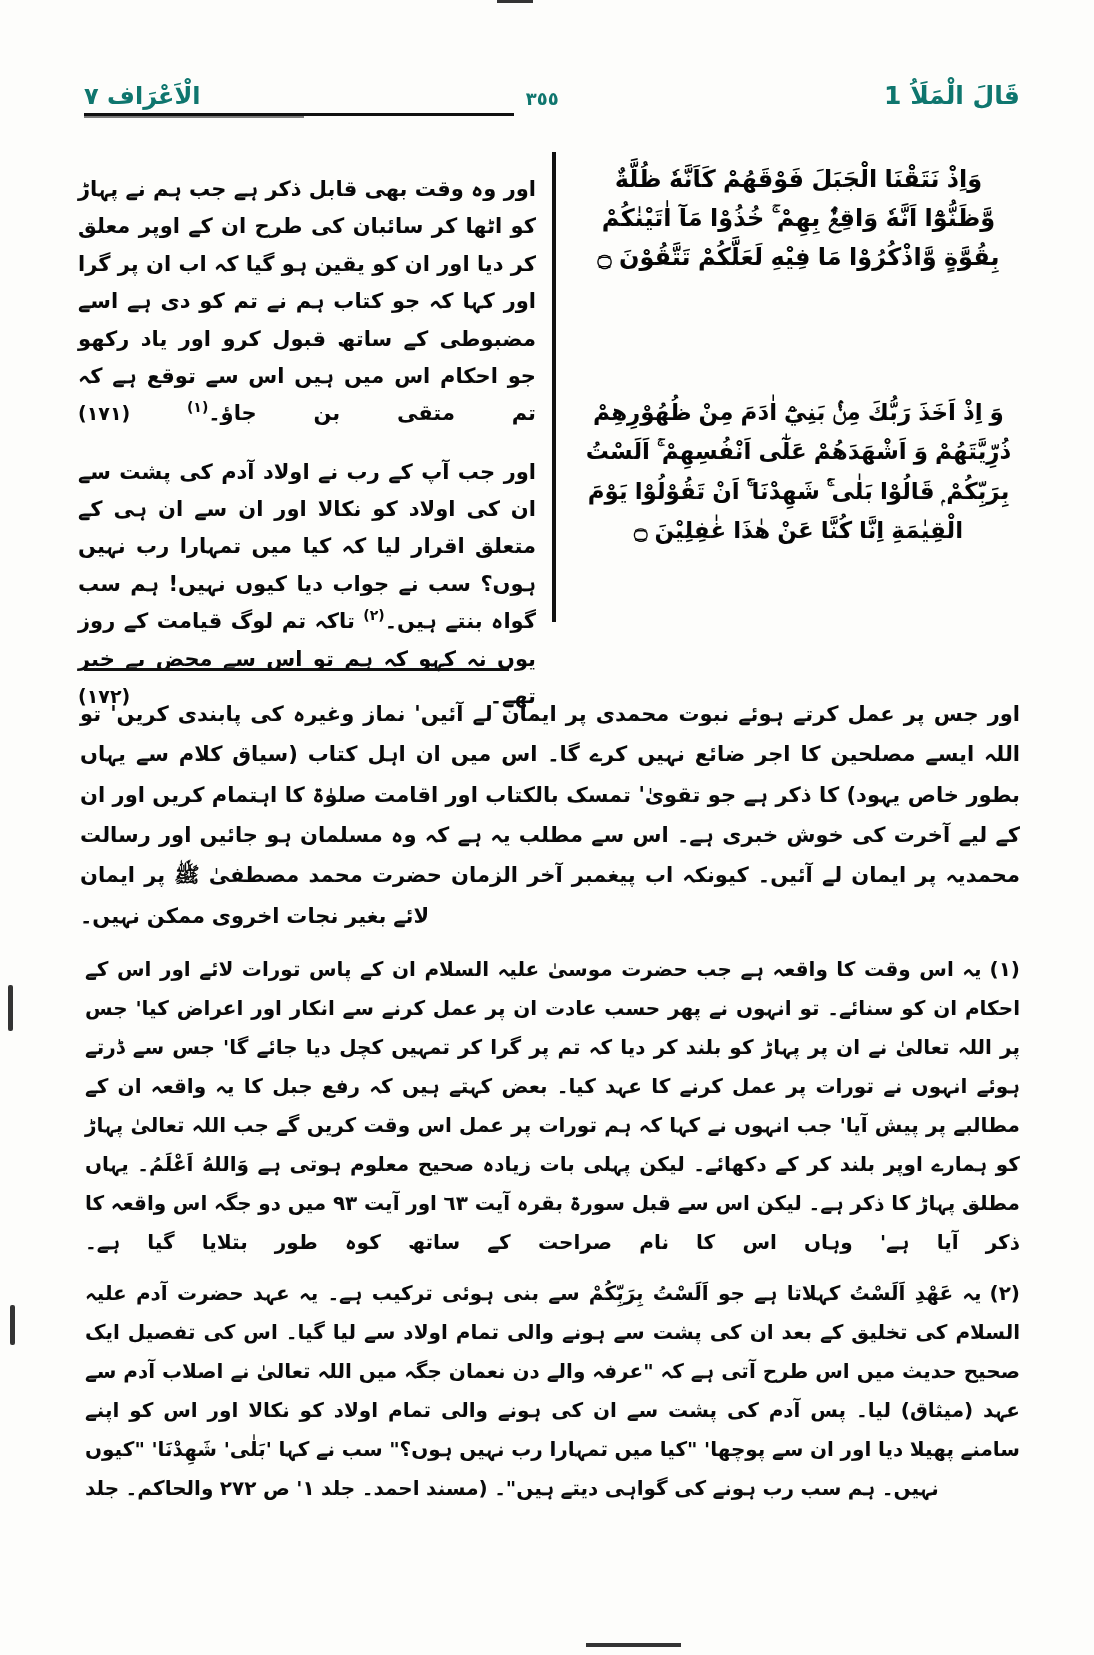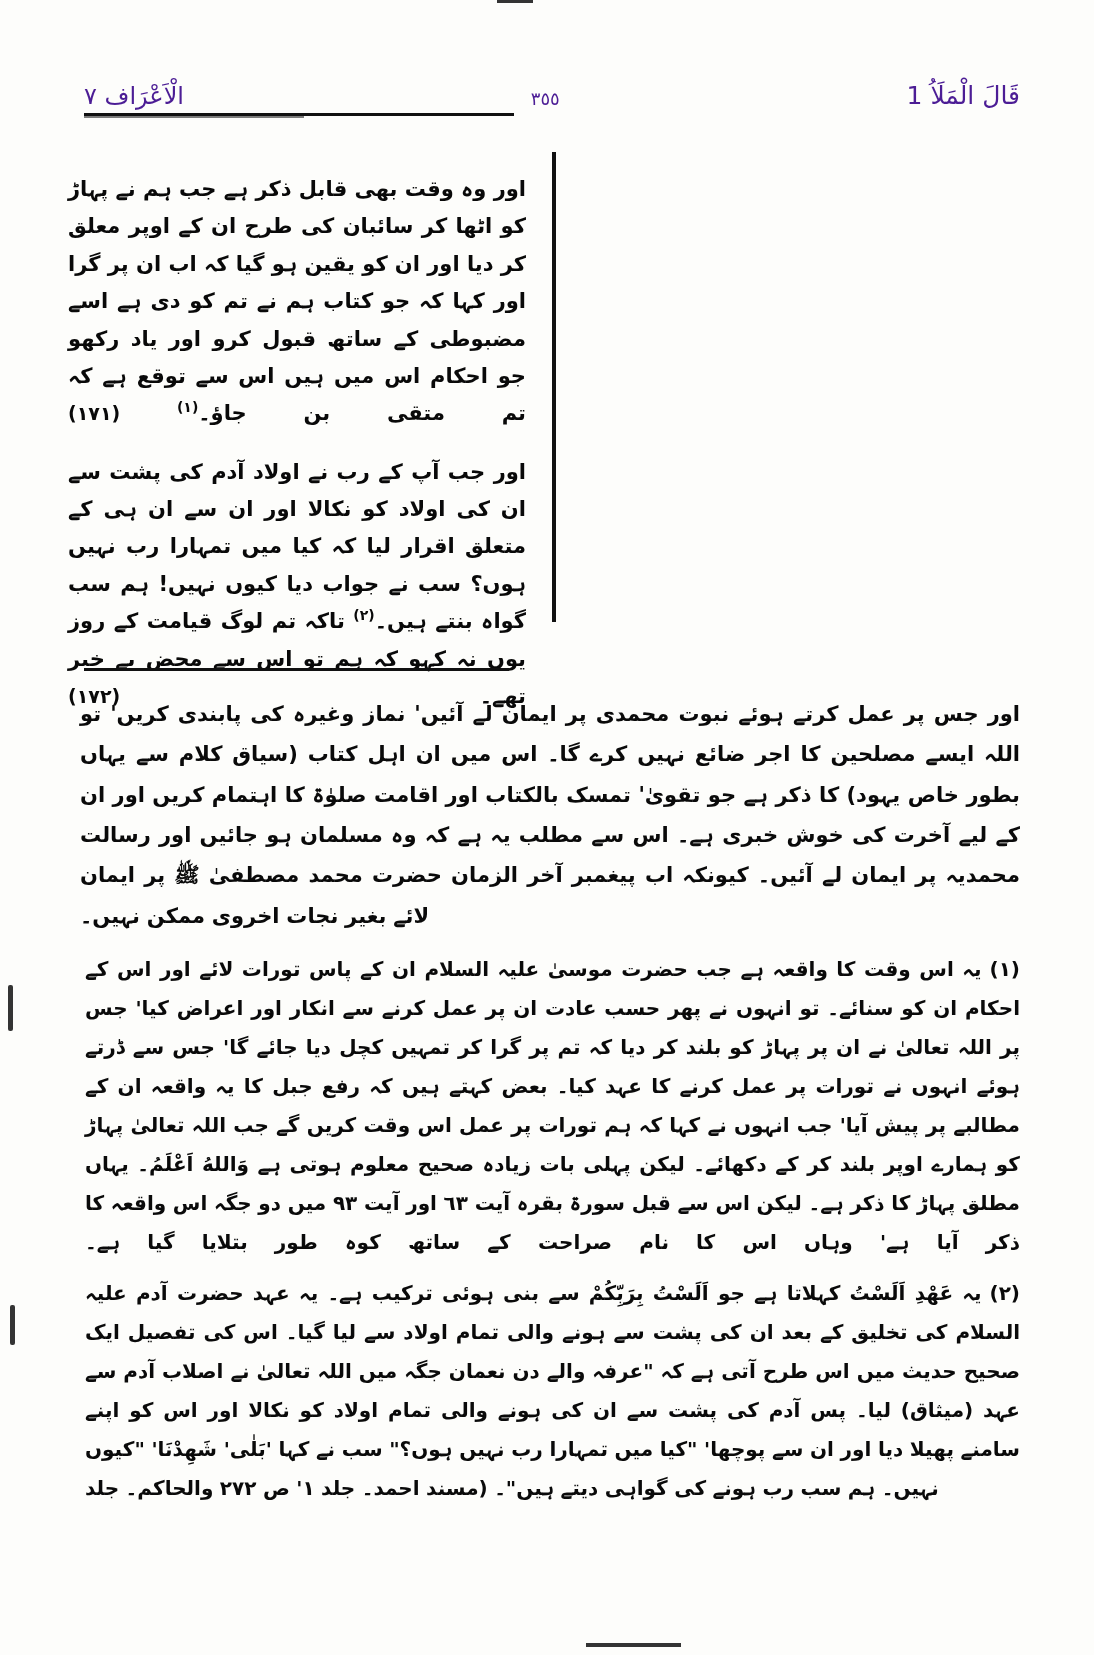--- a/index.html
+++ b/index.html
@@ -41,23 +41,23 @@
     top: 62px;
     height: 46px;
     display: flex;
     align-items: flex-end;
     justify-content: space-between;
     direction: rtl;
   }
   .header-item {
     font-family: "DejaVu Sans", "Liberation Sans", sans-serif;
     font-size: 25px;
-    font-weight: 400;
+    font-weight: 700;
     line-height: 1;
-    color: #4c1d95;
+    color: #0f766e;
     white-space: nowrap;
     text-align: right;
   }
   .header-surah { font-size: 24px; }
   .header-page  { font-size: 18px; letter-spacing: .5px; }
 
   .header-rule {
     position: absolute;
     left: 84px;
     top: 113px;
@@ -96,21 +96,21 @@
   .col-divider {
     position: absolute;
     right: 466px;
     top: 6px;
     width: 4px;
     height: 470px;
     background: #111;
   }
   .col-urdu {
     position: absolute;
-    right: 496px;
+    right: 486px;
     top: 0;
     width: 458px;
     height: 100%;
     box-sizing: border-box;
     padding-top: 4px;
   }
 
   .ayah-block {
     direction: rtl;
     text-align: center;
@@ -206,20 +206,22 @@
     <div class="header-item header-surah">الْاَعْرَاف ٧</div>
   </div>
   <div class="header-rule"></div>
   <div class="header-rule-2"></div>
 
   <div class="scripture">
 
     <div class="col-divider"></div>
 
     <div class="col-arabic">
+      <div class="ayah-block first">وَاِذْ نَتَقْنَا الْجَبَلَ فَوْقَهُمْ كَاَنَّهٗ ظُلَّةٌ وَّظَنُّوْٓا اَنَّهٗ وَاقِعٌۢ بِهِمْ ۚ خُذُوْا مَآ اٰتَيْنٰكُمْ بِقُوَّةٍ وَّاذْكُرُوْا مَا فِيْهِ لَعَلَّكُمْ تَتَّقُوْنَ ۝</div>
+      <div class="ayah-block second">وَ اِذْ اَخَذَ رَبُّكَ مِنْۢ بَنِيْٓ اٰدَمَ مِنْ ظُهُوْرِهِمْ ذُرِّيَّتَهُمْ وَ اَشْهَدَهُمْ عَلٰٓى اَنْفُسِهِمْ ۚ اَلَسْتُ بِرَبِّكُمْ ۭ قَالُوْا بَلٰى ۚۛ شَهِدْنَا ۚۛ اَنْ تَقُوْلُوْا يَوْمَ الْقِيٰمَةِ اِنَّا كُنَّا عَنْ هٰذَا غٰفِلِيْنَ ۝</div>
     </div>
 
     <div class="col-urdu">
       <p class="urdu-para">
         <span>اور وہ وقت بھی قابل ذکر ہے جب ہم نے پہاڑ کو اٹھا کر سائبان کی طرح ان کے اوپر معلق کر دیا اور ان کو یقین ہو گیا کہ اب ان پر گرا اور کہا کہ جو کتاب ہم نے تم کو دی ہے اسے مضبوطی کے ساتھ قبول کرو اور یاد رکھو جو احکام اس میں ہیں اس سے توقع ہے کہ تم متقی بن جاؤ۔</span><span class="fn-ref">(١)</span>
         <span class="ayah-no">(١٧١)</span>
       </p>
       <p class="urdu-para">
         <span>اور جب آپ کے رب نے اولاد آدم کی پشت سے ان کی اولاد کو نکالا اور ان سے ان ہی کے متعلق اقرار لیا کہ کیا میں تمہارا رب نہیں ہوں؟ سب نے جواب دیا کیوں نہیں! ہم سب گواہ بنتے ہیں۔</span><span class="fn-ref">(٢)</span>
         <span>تاکہ تم لوگ قیامت کے روز یوں نہ کہو کہ ہم تو اس سے محض بے خبر تھے۔</span>

